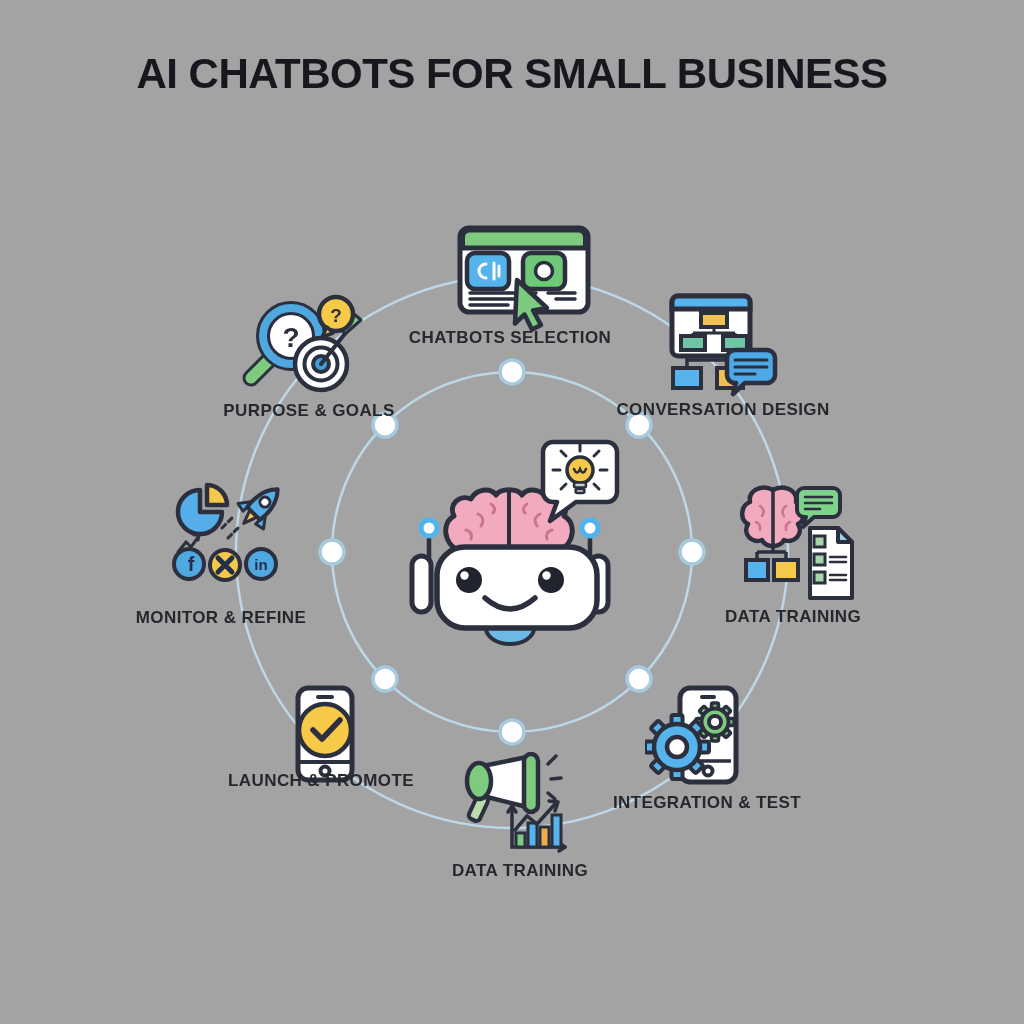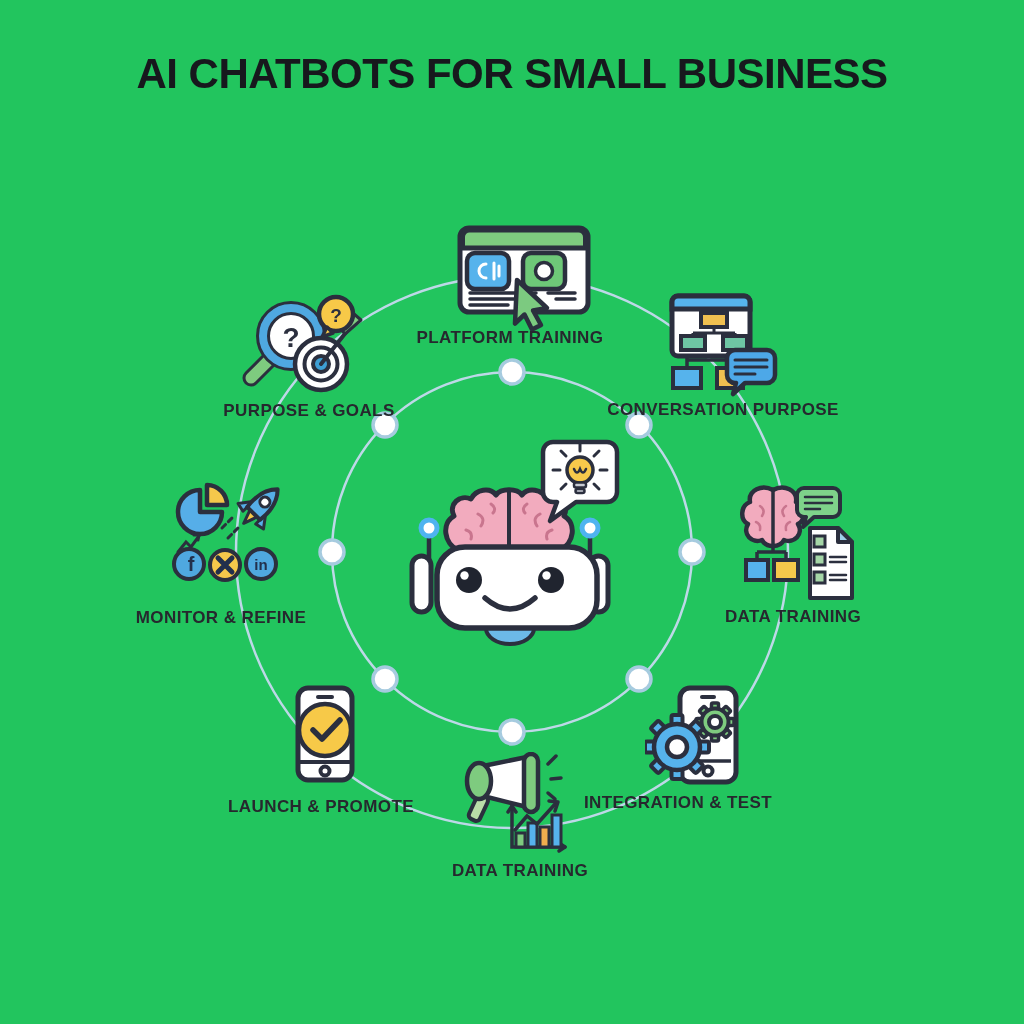--- a/index.html
+++ b/index.html
@@ -1,16 +1,16 @@
 <!DOCTYPE html>
 <html><head>
 <meta charset="utf-8">
 <style>
   html,body{margin:0;padding:0;background:#ffffff;}
-  .canvas{position:relative;width:1024px;height:1024px;background:#22c55e;overflow:hidden;
+  .canvas{position:relative;width:1024px;height:1024px;background:#a3a3a3;overflow:hidden;
           font-family:"Liberation Sans",sans-serif;}
   .title{position:absolute;top:50px;left:512px;transform:translateX(-50%);
          font-size:42px;font-weight:800;letter-spacing:-0.5px;color:#17181d;white-space:nowrap;}
   .rings{position:absolute;left:0;top:0;}
   .icon{position:absolute;}
   .label{position:absolute;transform:translateX(-50%);white-space:nowrap;
          font-size:17px;font-weight:700;letter-spacing:0.4px;color:#26282e;}
   svg text{font-family:"Liberation Sans",sans-serif;font-weight:700;}
 </style>
 </head>
@@ -263,22 +263,22 @@
             <line x1="204" y1="66" x2="209" y2="71"></line>
         </g>
         <circle cx="190" cy="52" r="13" fill="#f7c94b" stroke="#2b2f3e" stroke-width="3.5"></circle>
         <path d="M184 51 q3 7 6 0 q3 7 6 0" fill="none" stroke="#2b2f3e" stroke-width="2.5" stroke-linecap="round"></path>
         <rect x="184" y="64.5" width="12" height="5" rx="2" fill="#c8ccd4" stroke="#2b2f3e" stroke-width="2.5"></rect>
         <rect x="185.5" y="71" width="9" height="4" rx="2" fill="#c8ccd4" stroke="#2b2f3e" stroke-width="2.5"></rect>
       </g>
     </g>
   </svg>
 
-  <div class="label" style="left:510px;top:328px">PLATFORM TRAINING</div>
-  <div class="label" style="left:723px;top:400px">CONVERSATION PURPOSE</div>
+  <div class="label" style="left:510px;top:328px">CHATBOTS SELECTION</div>
+  <div class="label" style="left:723px;top:400px">CONVERSATION DESIGN</div>
   <div class="label" style="left:793px;top:607px">DATA TRAINING</div>
-  <div class="label" style="left:678px;top:793px">INTEGRATION &amp; TEST</div>
+  <div class="label" style="left:707px;top:793px">INTEGRATION &amp; TEST</div>
   <div class="label" style="left:520px;top:861px">DATA TRAINING</div>
-  <div class="label" style="left:321px;top:797px">LAUNCH &amp; PROMOTE</div>
+  <div class="label" style="left:321px;top:771px">LAUNCH &amp; PROMOTE</div>
   <div class="label" style="left:221px;top:608px">MONITOR &amp; REFINE</div>
   <div class="label" style="left:309px;top:401px">PURPOSE &amp; GOALS</div>
 
 </div>
 
 </body></html>

